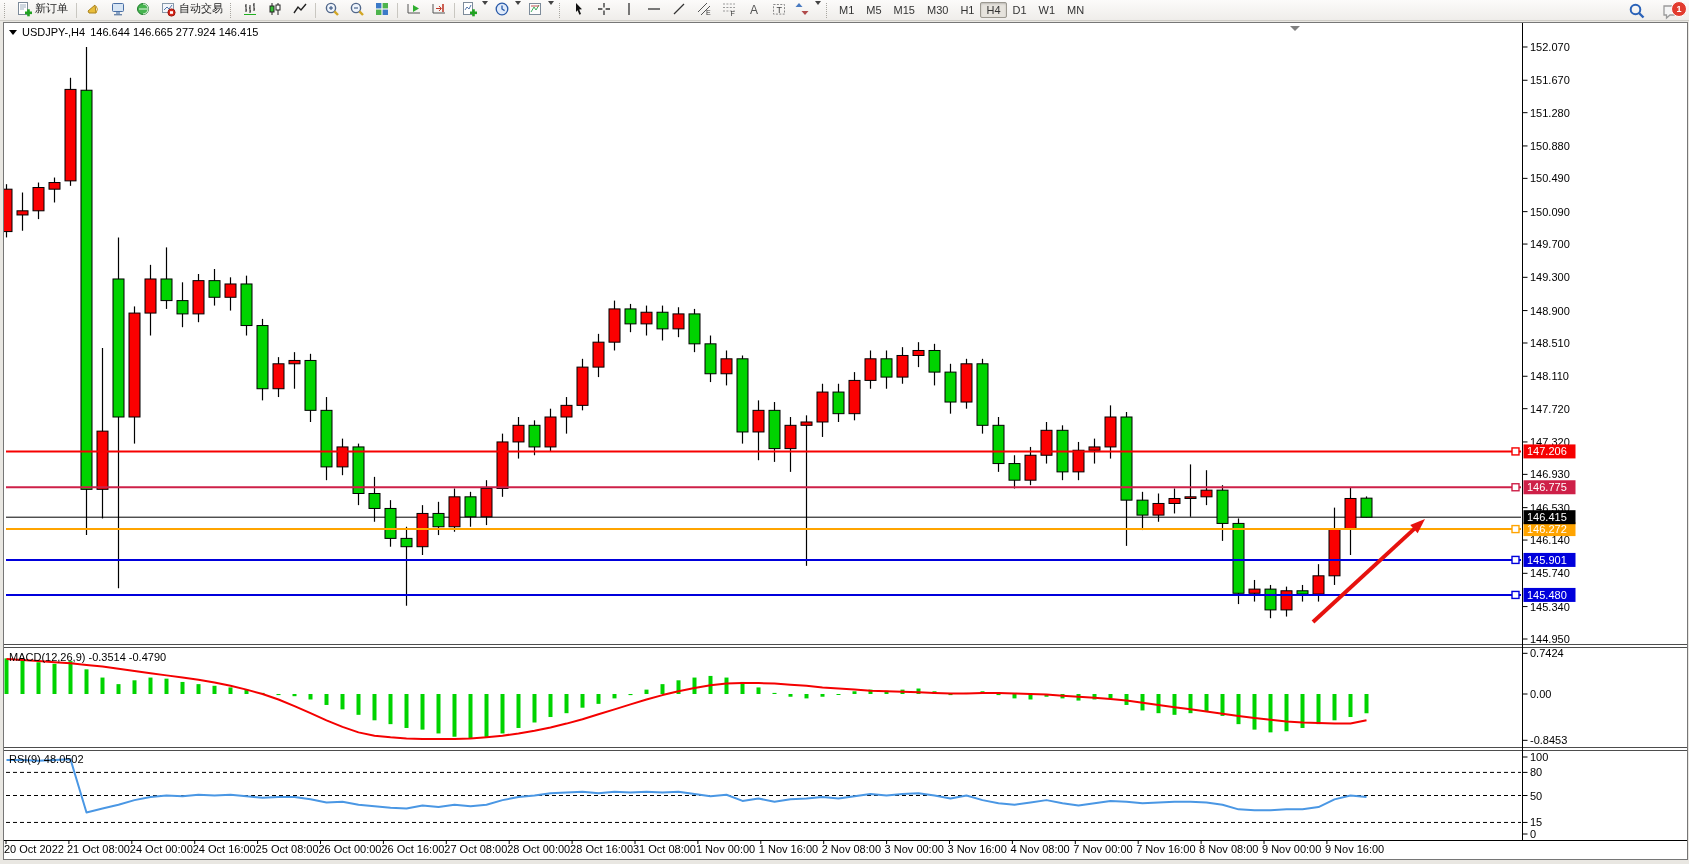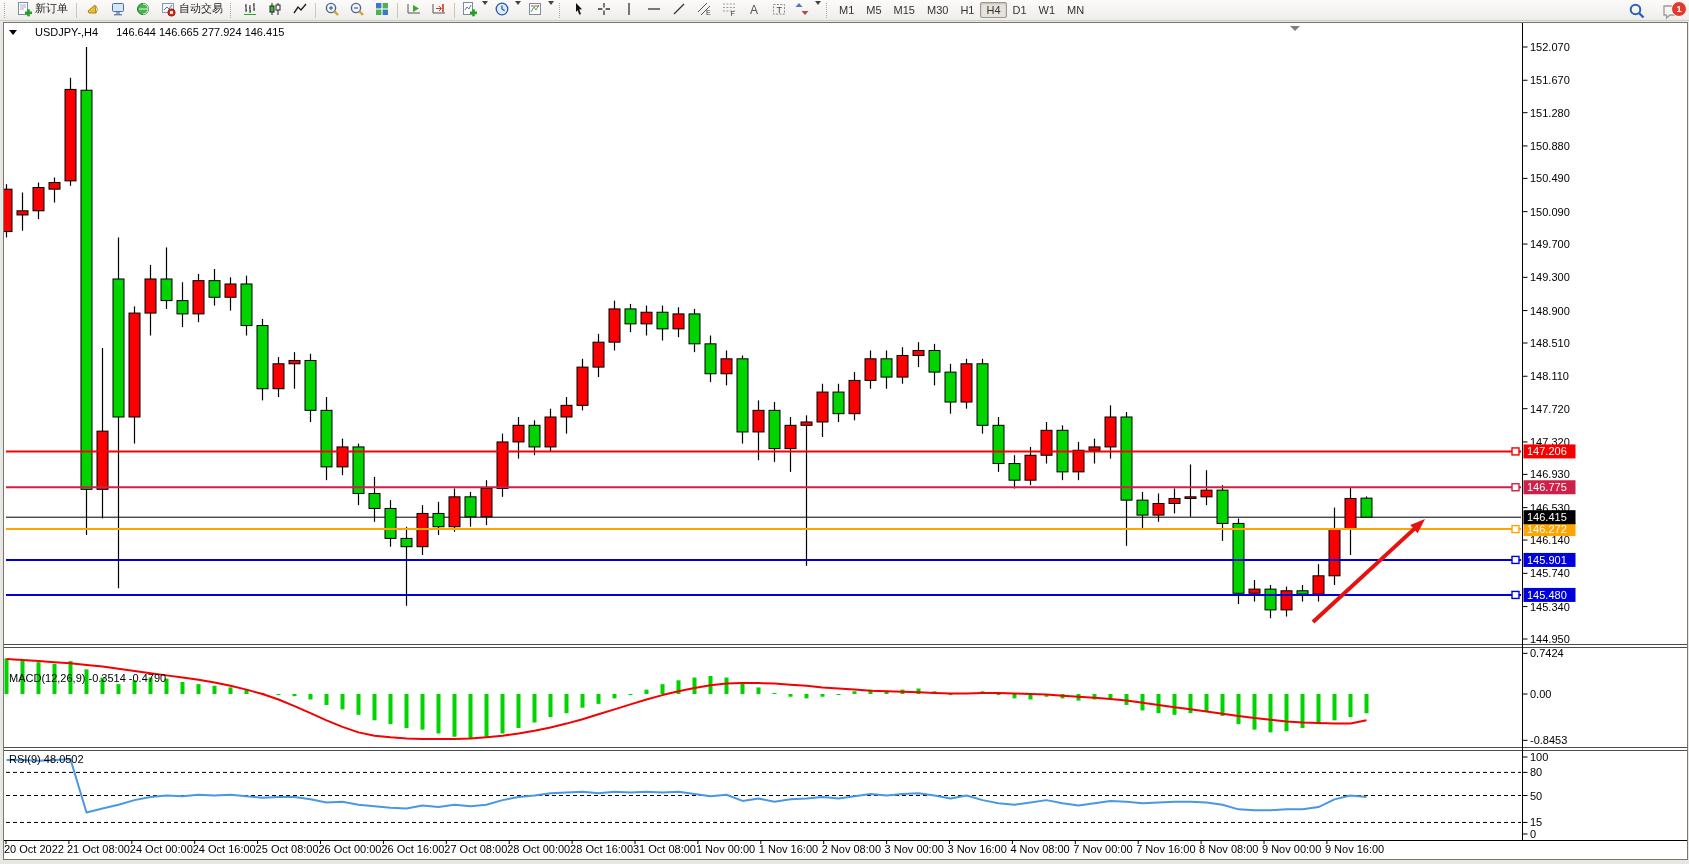--- a/index.html
+++ b/index.html
@@ -13,23 +13,23 @@
   .caret{width:0;height:0;border-left:3px solid transparent;border-right:3px solid transparent;border-top:4px solid #444;margin-left:2px}
   .tf{padding:1px 5px;color:#333;border:1px solid transparent;border-radius:2px}
   .tf.active{background:#e6e3dd;border:1px solid #9b9890;box-shadow:inset 0 1px 2px rgba(0,0,0,.18)}
   .right-icons{position:absolute;right:6px;top:1px;display:flex;align-items:center;gap:12px}
   .chat-wrap{position:relative;width:22px;height:18px}
   .badge{position:absolute;right:-4px;top:-2px;width:14px;height:14px;border-radius:8px;background:#e23b2e;color:#fff;font-size:9px;font-weight:bold;display:flex;align-items:center;justify-content:center;border:1px solid #fff}
   
   .chart-window{position:absolute;left:3px;top:22px;width:1683px;height:836px;background:#be185d;border:1px solid #767676;box-sizing:content-box}
   .chart-window svg{display:block}
   .overlay-label{position:absolute;color:#000;font-size:11px;line-height:12px;white-space:nowrap}
-  #main-title{left:9px;top:26px;display:flex;align-items:center;gap:18px}
+  #main-title{left:9px;top:26px;display:flex;align-items:center;gap:5px}
   .tri-down{width:0;height:0;border-left:4px solid transparent;border-right:4px solid transparent;border-top:5px solid #000}
-  #macd-label{left:9px;top:672px}
+  #macd-label{left:9px;top:651px}
   #rsi-label{left:9px;top:753px}
 </style>
 </head>
 <body>
 
 <div class="toolbar">
   <span class="grip"></span>
   <span class="tbtn labelled">
     <svg width="16" height="16">
         <rect x="2.5" y="1.5" width="9" height="12" fill="#fff" stroke="#7d8b9a"></rect>

